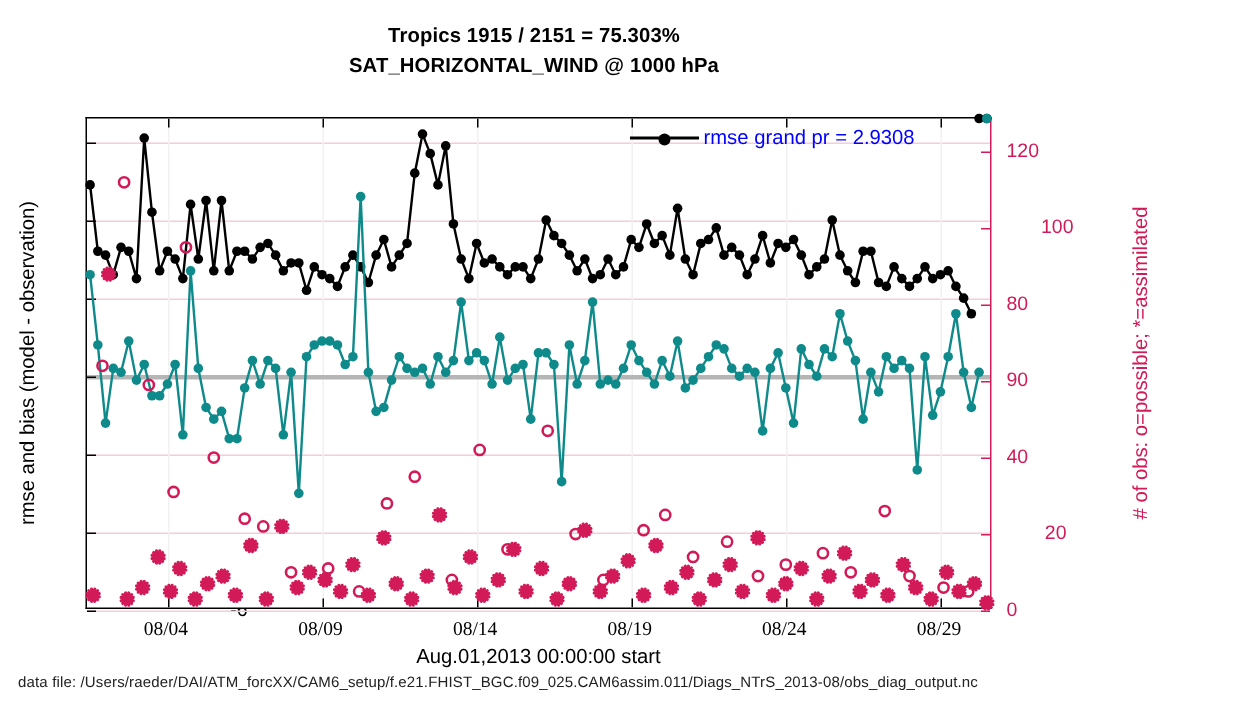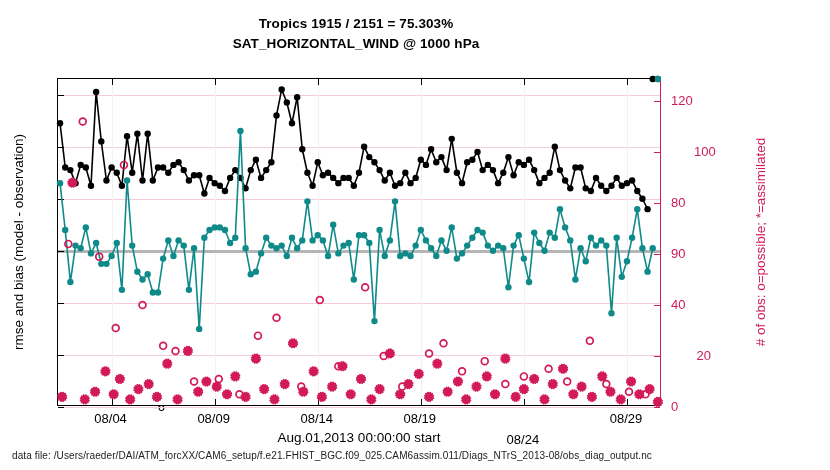--- a/index.html
+++ b/index.html
@@ -24,21 +24,21 @@
   .tick-left{position:absolute;left:0;width:6px;height:1px;background:#000;}
   .tick-right{position:absolute;right:0;width:6px;height:1px;background:#d11a57;}
   .tick-bottom{position:absolute;bottom:0;width:1px;height:6px;background:#000;}
   .tick-top{position:absolute;top:0;width:1px;height:6px;background:#000;}
 
   .ylab-left{position:absolute;right:665px;font-size:13px;color:#000;text-align:right;
              width:40px;transform:translateY(-50%);}
   .ylab-right{position:absolute;font-size:13px;color:#d11a57;text-align:left;
               width:40px;transform:translateY(-50%);}
   .xlab-tick{position:absolute;font-size:13px;color:#000;text-align:center;
-             width:70px;transform:translateX(-50%);top:411px;}
+             width:70px;transform:translateX(-50%);top:411px;font-family:Liberation Serif, serif;}
 
   
   #ylabel-left{position:absolute;left:-4px;top:242px;transform:translate(-50%,-50%) rotate(-90deg);
                transform-origin:center center;white-space:nowrap;font-size:13.5px;width:330px;text-align:center;}
   #ylabel-left-wrap{position:absolute;left:22px;top:0;height:470px;width:1px;}
   #ylabel-right-wrap{position:absolute;left:760px;top:0;height:470px;width:1px;}
   #ylabel-right{position:absolute;left:0;top:242px;transform:translate(-50%,-50%) rotate(-90deg);
                 transform-origin:center center;white-space:nowrap;font-size:13.5px;color:#d11a57;
                 width:330px;text-align:center;}
   #xlabel{position:absolute;left:57px;width:604px;top:430px;text-align:center;font-size:13.5px;}
@@ -90,21 +90,21 @@
     <div class="ylab-right" style="top: 253.086px; left: 671px;">90</div>
     <div class="ylab-right" style="top: 304.057px; left: 671px;">40</div>
     <div class="ylab-right" style="top: 355.029px; left: 671px; text-align: right;">20</div>
     <div class="ylab-right" style="top: 406px; left: 671px;">0</div>
   </div>
 <div id="xtick-labels">
     <div class="xlab-tick" style="left: 110.597px;">08/04</div>
     <div class="xlab-tick" style="left: 213.669px;">08/09</div>
     <div class="xlab-tick" style="left: 316.741px;">08/14</div>
     <div class="xlab-tick" style="left: 419.812px;">08/19</div>
-    <div class="xlab-tick" style="left: 522.884px; margin-top: 21px;">08/24</div>
+    <div class="xlab-tick" style="left: 522.884px;">08/24</div>
     <div class="xlab-tick" style="left: 625.956px;">08/29</div>
   </div>
 
 <div id="plot-frame" class="rightaxis">
   <div id="grid-layer">
       <div class="gridline-h" style="top: 15.619px;"></div>
       <div class="gridline-h" style="top: 67.6825px;"></div>
       <div class="gridline-h" style="top: 119.746px;"></div>
       <div class="gridline-h" style="top: 171.81px;"></div>
       <div class="gridline-h" style="top: 223.873px;"></div>
@@ -482,13 +482,19 @@
         <path d="M558.7144425876064,319.26727236488176L566.8282195284345,321.44135234374295M559.801482577037,317.38446387332885L565.741179539004,323.32416083529586M561.6842910685899,316.29742388389826L563.858371047451,324.41120082472645M563.858371047451,316.29742388389826L561.6842910685899,324.41120082472645M565.741179539004,317.38446387332885L559.801482577037,323.32416083529586M566.8282195284345,319.26727236488176L558.7144425876064,321.44135234374295" stroke="#d11a57" stroke-width="2.1" fill="none" stroke-linecap="round"></path>
         <path d="M569.0216098231014,301.4273345249439L577.1353867639294,303.6014145038051M570.1086498125319,299.544526033391L576.0483467744989,305.484222995358M571.9914583040849,298.4574860439604L574.1655382829459,306.5712629847886M574.1655382829459,298.4574860439604L571.9914583040849,306.5712629847886M576.0483467744989,299.544526033391L570.1086498125319,305.484222995358M577.1353867639294,301.4273345249439L569.0216098231014,303.6014145038051" stroke="#d11a57" stroke-width="2.1" fill="none" stroke-linecap="round"></path>
         <path d="M577.2673436114973,314.17014726775665L585.3811205523253,316.34422724661783M578.3543836009278,312.28733877620374L584.2940805628948,318.22703573817074M580.2371920924808,311.20029878677315L582.4112720713418,319.31407572760133M582.4112720713418,311.20029878677315L580.2371920924808,319.31407572760133M584.2940805628948,312.28733877620374L578.3543836009278,318.22703573817074M585.3811205523253,314.17014726775665L577.2673436114973,316.34422724661783" stroke="#d11a57" stroke-width="2.1" fill="none" stroke-linecap="round"></path>
         <path d="M587.5745108469921,309.0730221706316L595.6882877878202,311.2471021494928M588.6615508364226,307.1902136790787L594.6012477983896,313.1299106410457M590.5443593279756,306.1031736896481L592.7184393068367,314.2169506304763M592.7184393068367,306.1031736896481L590.5443593279756,314.2169506304763M594.6012477983896,307.1902136790787L588.6615508364226,313.1299106410457M595.6882877878202,309.0730221706316L587.5745108469921,311.2471021494928" stroke="#d11a57" stroke-width="2.1" fill="none" stroke-linecap="round"></path>
         <path d="M595.820244635388,321.8158349134443L603.9340215762161,323.9899148923055M596.9072846248185,319.9330264218914L602.8469815867855,325.8727233838584M598.7900931163715,318.8459864324608L600.9641730952326,326.959763373289M600.9641730952326,318.8459864324608L598.7900931163715,326.959763373289M602.8469815867855,319.9330264218914L596.9072846248185,325.8727233838584M603.9340215762161,321.8158349134443L595.820244635388,323.9899148923055" stroke="#d11a57" stroke-width="2.1" fill="none" stroke-linecap="round"></path>
       </g>
     </svg>
 </div>
 
 <div id="legend">
+  <div class="legend-row">
+    <span class="legend-line">
+        <span class="lm"></span>
+      </span>
+    <span class="legend-text">rmse grand pr = 2.9308</span>
+  </div>
 </div>
 
 </body></html>

